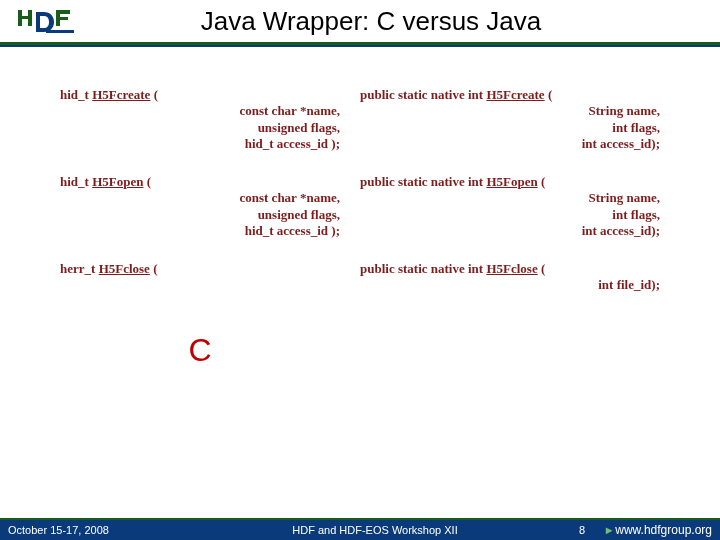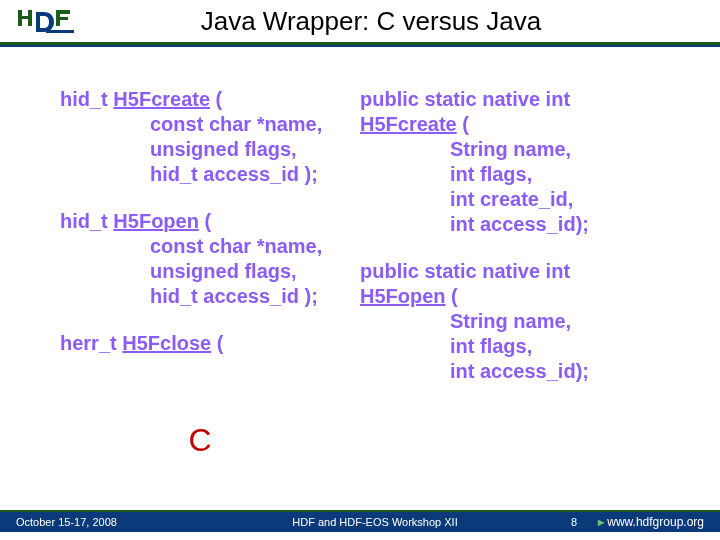--- a/index.html
+++ b/index.html
@@ -6,28 +6,28 @@
   body { width: 720px; height: 540px; font-family: Arial, sans-serif; background: #fff; position: relative; overflow: hidden; }
   .header { display: flex; align-items: flex-start; padding: 6px 16px 0 16px; }
   .logo { width: 58px; height: 32px; position: relative; margin-right: 14px; }
   .logo svg { width: 100%; height: 100%; }
   .title { font-size: 26px; color: #000; font-weight: 400; flex: 1; text-align: center; margin-right: 50px; }
   .rule { height: 5px; background: linear-gradient(to bottom, #1a5c1a 0%, #1a5c1a 60%, #0a3a7a 60%, #0a3a7a 100%); margin-top: 4px; }
   .content { padding: 40px 60px 10px 60px; display: flex; gap: 20px; }
   .col { flex: 1; }
   .col-left { flex: 0 0 280px; }
   .col-right { flex: 1; }
-  .sig { font-size: 20px; font-weight: bold; color: #8b5cf6; line-height: 1.25; margin-bottom: 22px; }
+  .sig { font-size: 13px; font-weight: bold; color: #7f1d1d; line-height: 1.25; margin-bottom: 22px; font-family: Liberation Serif, serif; }
   .ret { font-weight: bold; }
   .fn { font-weight: bold; text-decoration: underline; }
-  .arg { display: block; padding-left: 90px; }
+  .arg { display: block; padding-left: 90px; text-align: right; }
   .labels { display: flex; padding: 0 60px; margin-top: 6px; }
   .lab { flex: 1; text-align: center; font-size: 32px; color: #c00000; font-family: Arial, sans-serif; }
   .lab-left { flex: 0 0 280px; }
-  .footer { position: absolute; bottom: 8px; left: 0; right: 0; height: 22px; background: linear-gradient(to bottom, #0a3a7a 0%, #0a3a7a 100%); display: flex; align-items: center; color: #fff; font-size: 11px; padding: 0 16px; border-top: 2px solid #1a5c1a; }
+  .footer { position: absolute; bottom: 0; left: 0; right: 0; height: 22px; background: linear-gradient(to bottom, #0a3a7a 0%, #0a3a7a 100%); display: flex; align-items: center; color: #fff; font-size: 11px; padding: 0 8px; border-top: 2px solid #1a5c1a; }
   .f-left { flex: 0 0 180px; }
   .f-mid { flex: 1; text-align: center; }
   .f-pg { flex: 0 0 40px; text-align: center; }
   .f-logo { flex: 0 0 110px; text-align: right; font-size: 12px; }
   .f-logo .g { color: #6fbf6f; font-weight: bold; }
 </style>
 </head>
 <body>
 
 <div class="header">
@@ -59,28 +59,31 @@
     </div>
     <div class="sig">
       <span class="ret">herr_t </span><span class="fn">H5Fclose</span><span> (</span>
     </div>
   </div>
   <div class="col col-right">
     <div class="sig">
       <span class="ret">public static native int </span><span class="fn">H5Fcreate</span><span> (</span>
       <span class="arg">String name,</span>
       <span class="arg">int flags,</span>
-      <span class="arg">int create_id,</span>
       <span class="arg">int access_id);</span>
     </div>
     <div class="sig">
       <span class="ret">public static native  int </span><span class="fn">H5Fopen</span><span> (</span>
       <span class="arg">String name,</span>
       <span class="arg">int flags,</span>
       <span class="arg">int access_id);</span>
+    </div>
+    <div class="sig">
+      <span class="ret">public static native int </span><span class="fn">H5Fclose</span><span> (</span>
+      <span class="arg">int file_id);</span>
     </div>
   </div>
 </div>
 
 <div class="labels">
   <div class="lab lab-left">C</div>
 </div>
 
 <div class="footer">
   <div class="f-left">October 15-17, 2008</div>

